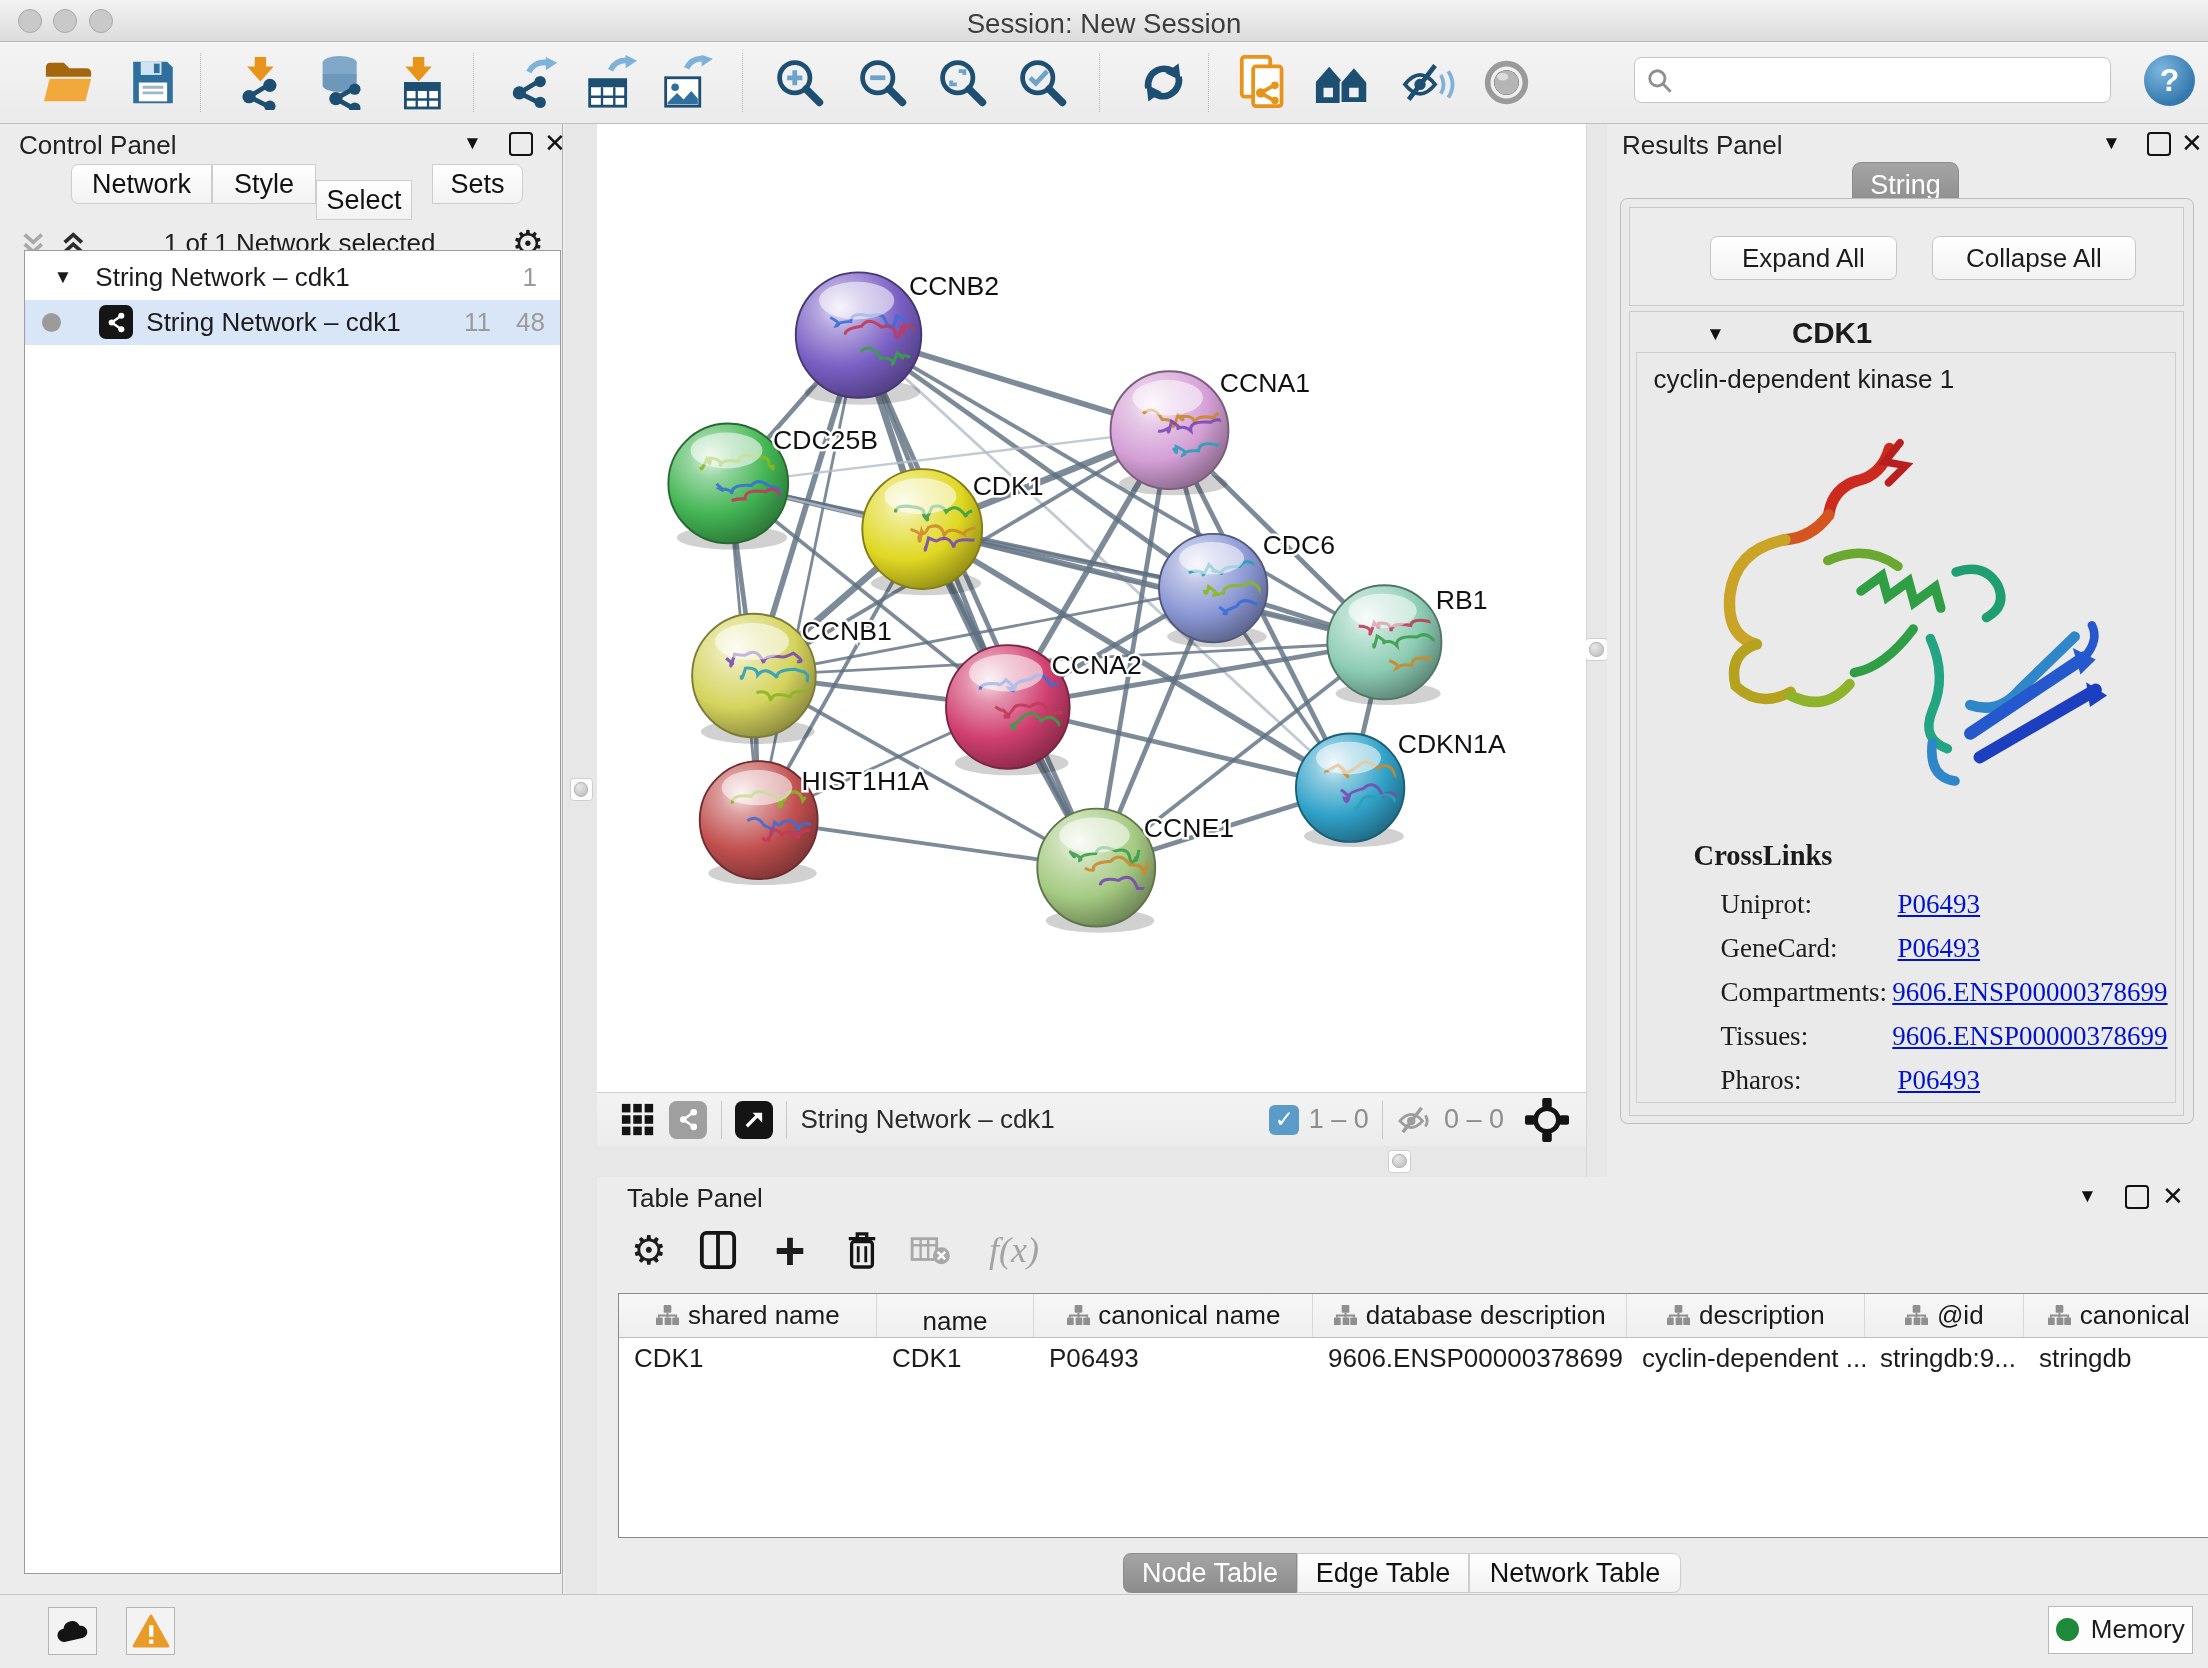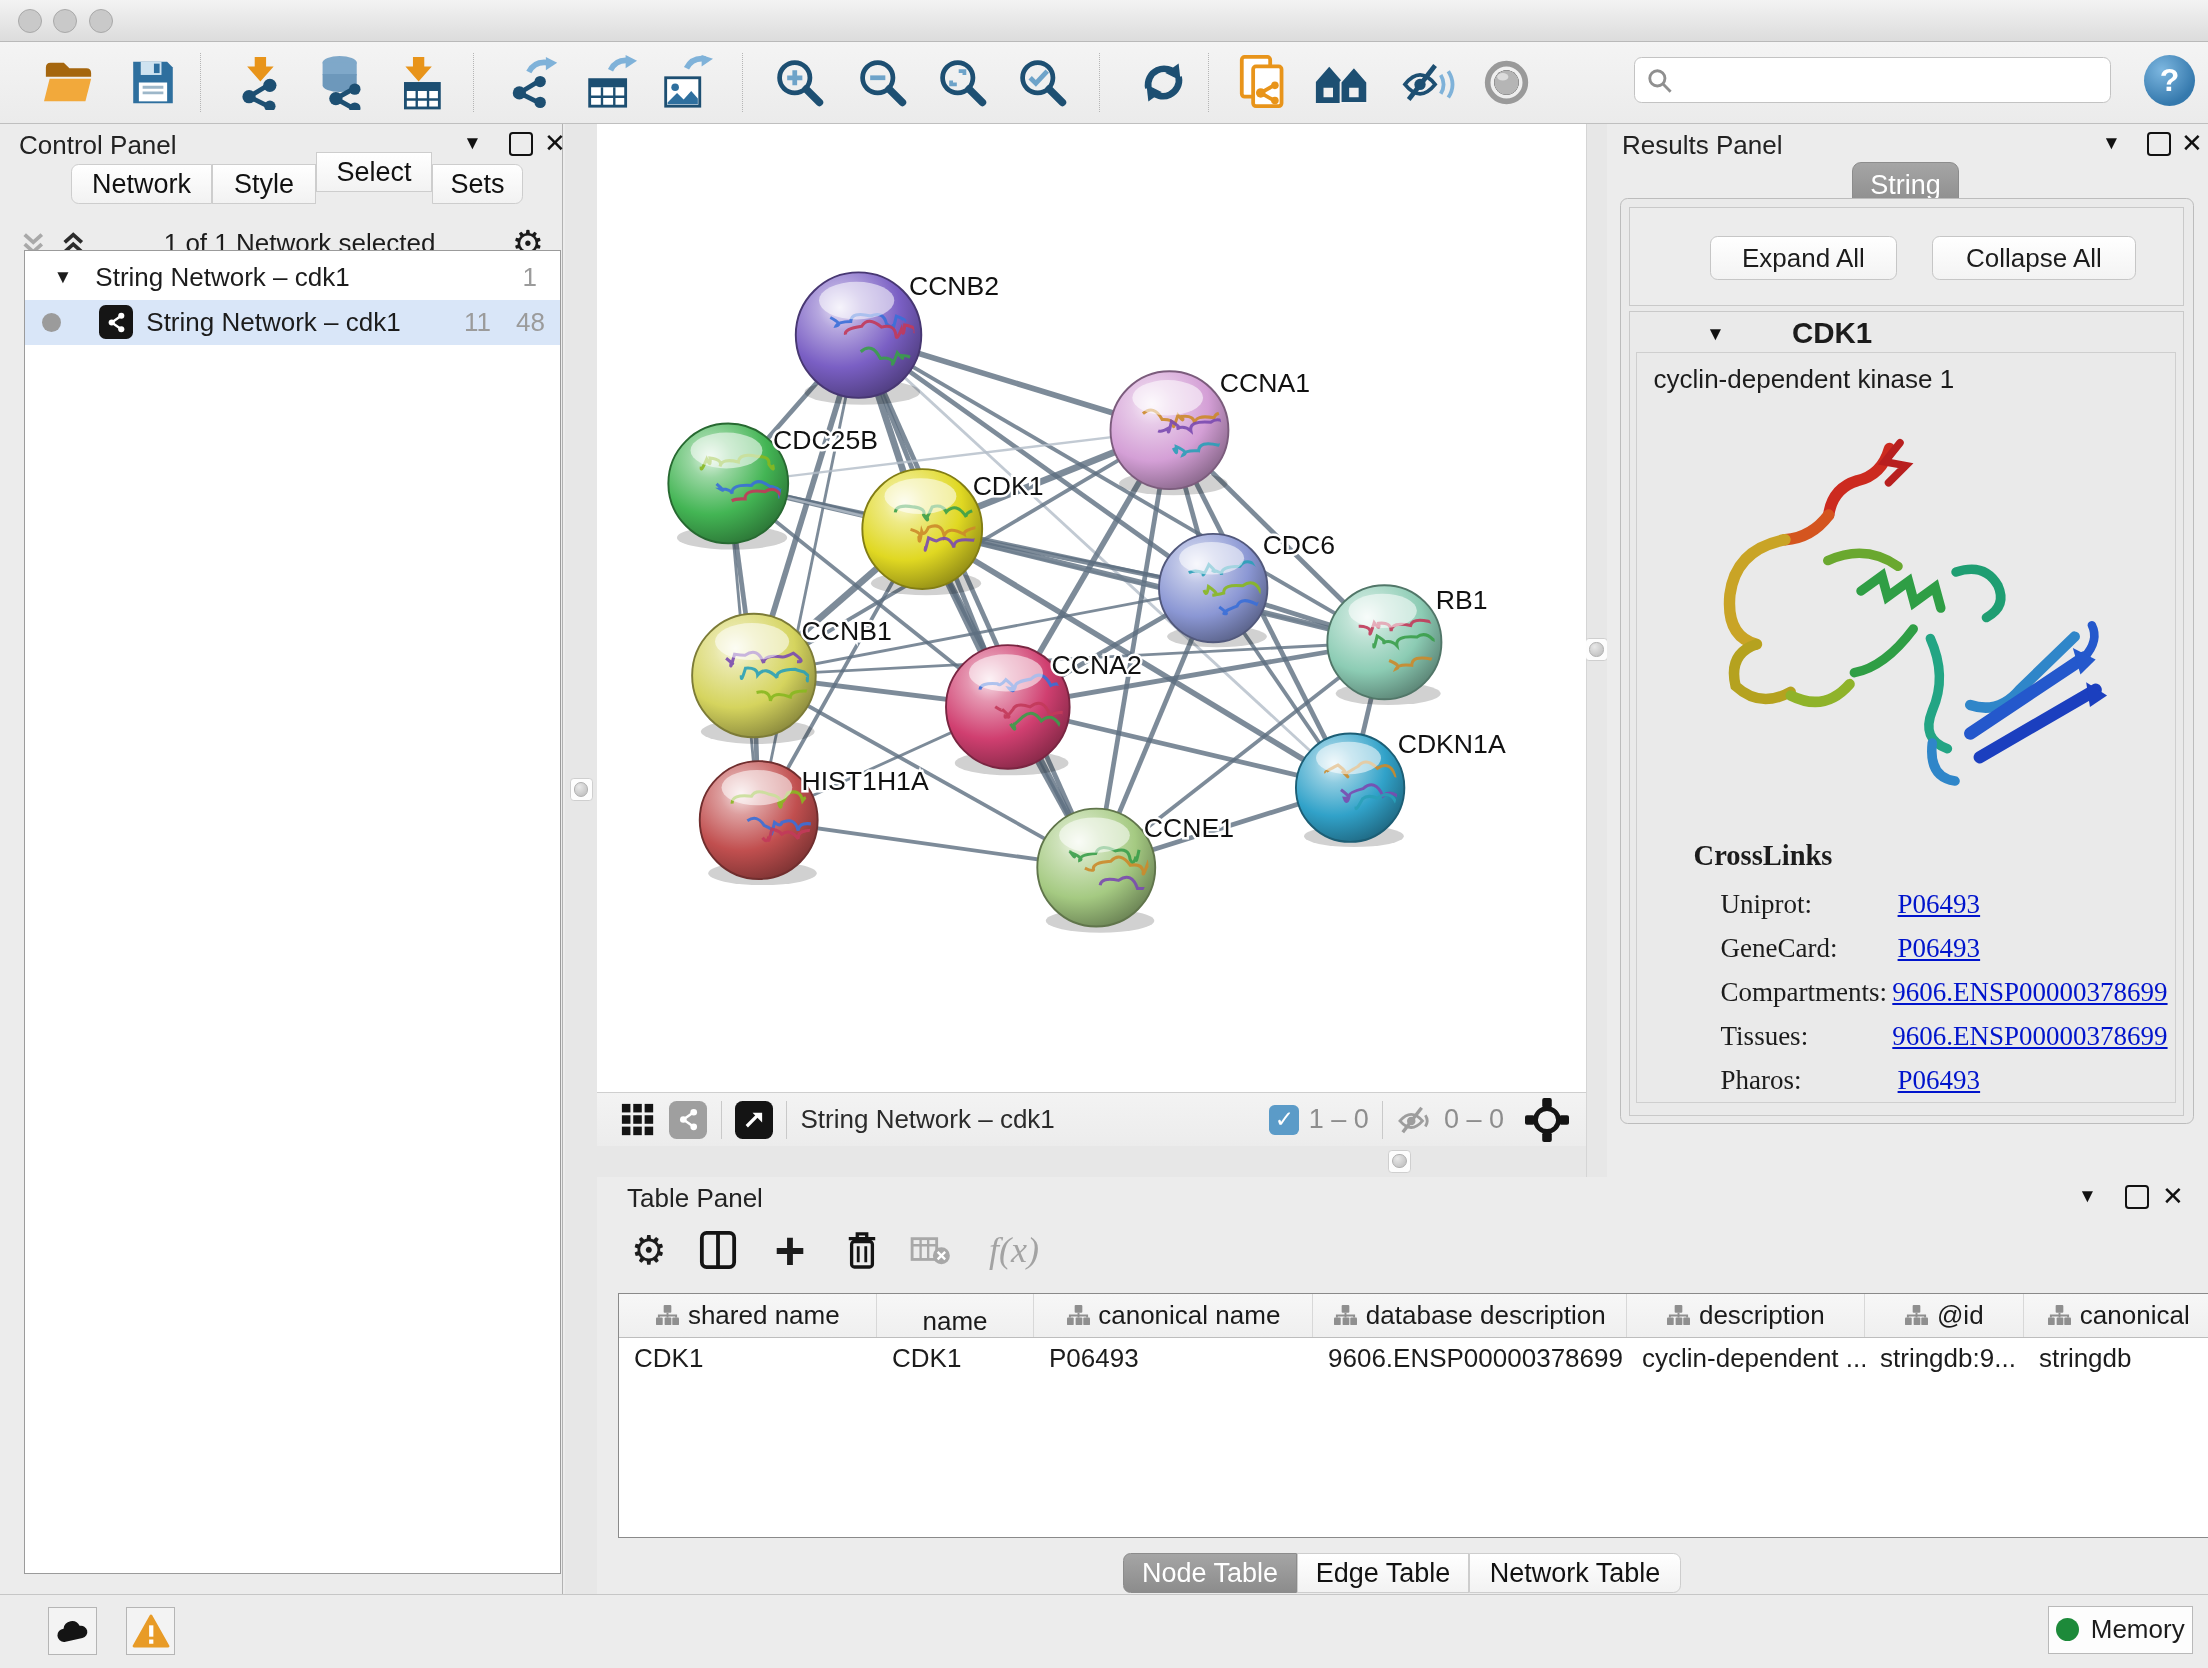--- a/index.html
+++ b/index.html
@@ -82,20 +82,21 @@
   svg { display:block; }
   text { font-family:"Liberation Sans","DejaVu Sans",sans-serif; }
 </style>
 </head>
 <body>
 
 <div id="titlebar" class="abs">
   <div class="traffic abs" style="left:18px"></div>
   <div class="traffic abs" style="left:53px"></div>
   <div class="traffic abs" style="left:89px"></div>
+  <div id="win-title" class="abs">Session: New Session</div>
 </div>
 
 <div id="toolbar" class="abs">
   <div class="tb-icon abs" style="left:39px">
     <svg width="53" height="49" viewBox="0 0 56 52">
         <path d="M4 10 q0-5 5-5 h14 l6 6 h18 q5 0 5 5 v4 H4z" fill="#a5660e"></path>
         <path d="M8 22 h44 l-6 24 H2z" fill="#f2a93b"></path>
       </svg>
   </div>
   <div class="tb-icon abs" style="left:123px">
@@ -264,21 +265,21 @@
   <div class="abs hdr-triangle" style="left:463px; top:7.6px"><span>▼</span></div>
   <div class="abs hdr-float" style="left:509px; top:7.6px"></div>
   <div class="abs hdr-close" style="left:544px; top:3.8px"><span>✕</span></div>
 
   <div class="tab-pill abs" style="left:71px; top:40px; width:141px; border-radius:7.6px 0 0 7.6px">
       <span>Network</span>
     </div>
   <div class="tab-pill abs" style="left:212px; top:40px; width:104px">
       <span>Style</span>
     </div>
-  <div class="tab-pill abs" style="left:316px; top:28px; width:116px">
+  <div class="tab-pill abs" style="left:316px; top:56px; width:96px">
       <span>Select</span>
     </div>
   <div class="tab-pill abs" style="left:432px; top:40px; width:91px; border-radius:0 7.6px 7.6px 0">
       <span>Sets</span>
     </div>
 
   <div id="cp-selector" class="abs">
     <span style="margin-right:11.4px">
         <svg width="28.5" height="28.5" viewBox="0 0 30 30">
           <path d="M6 6 l9 8 9-8 M6 16 l9 8 9-8" stroke="#a9a9a9" stroke-width="4" fill="none"></path>

